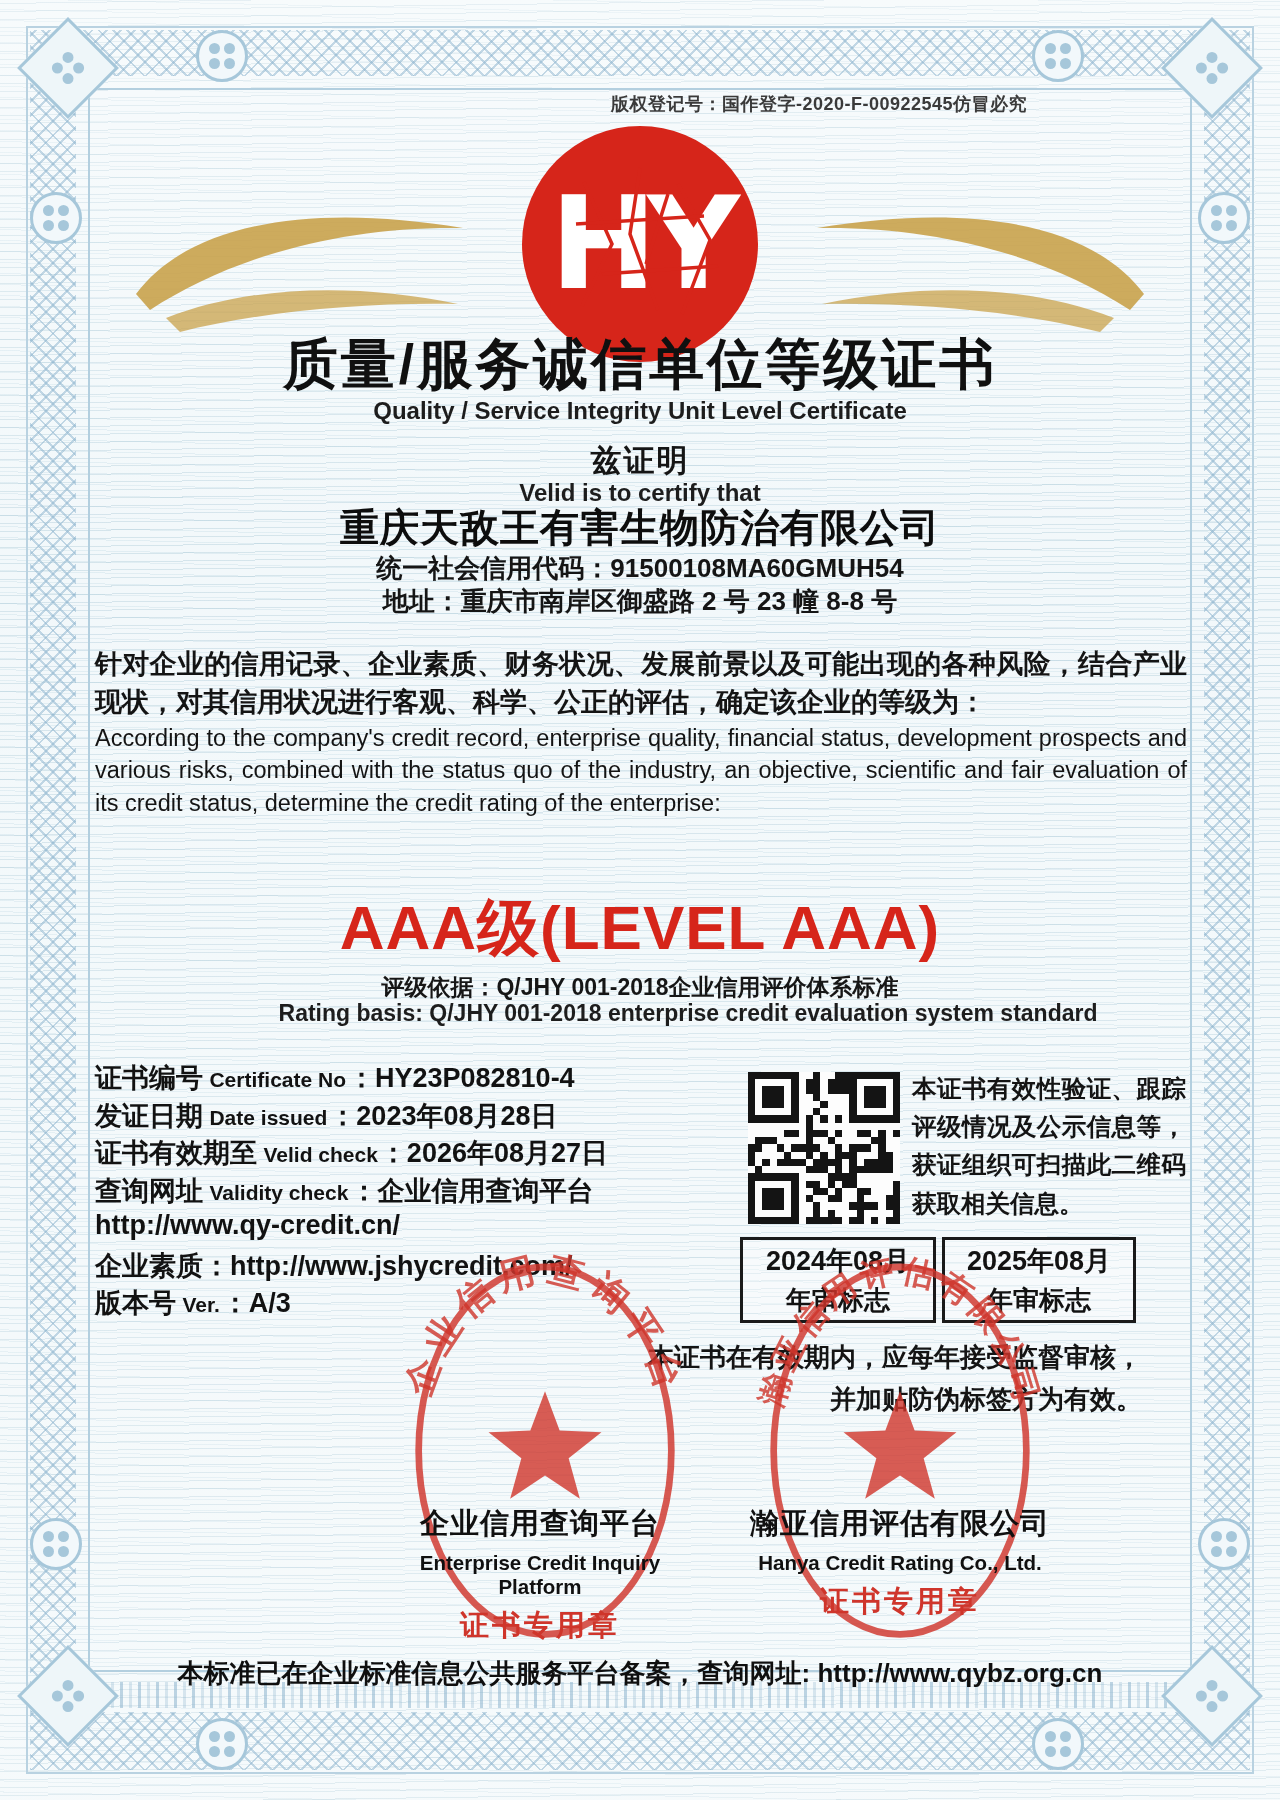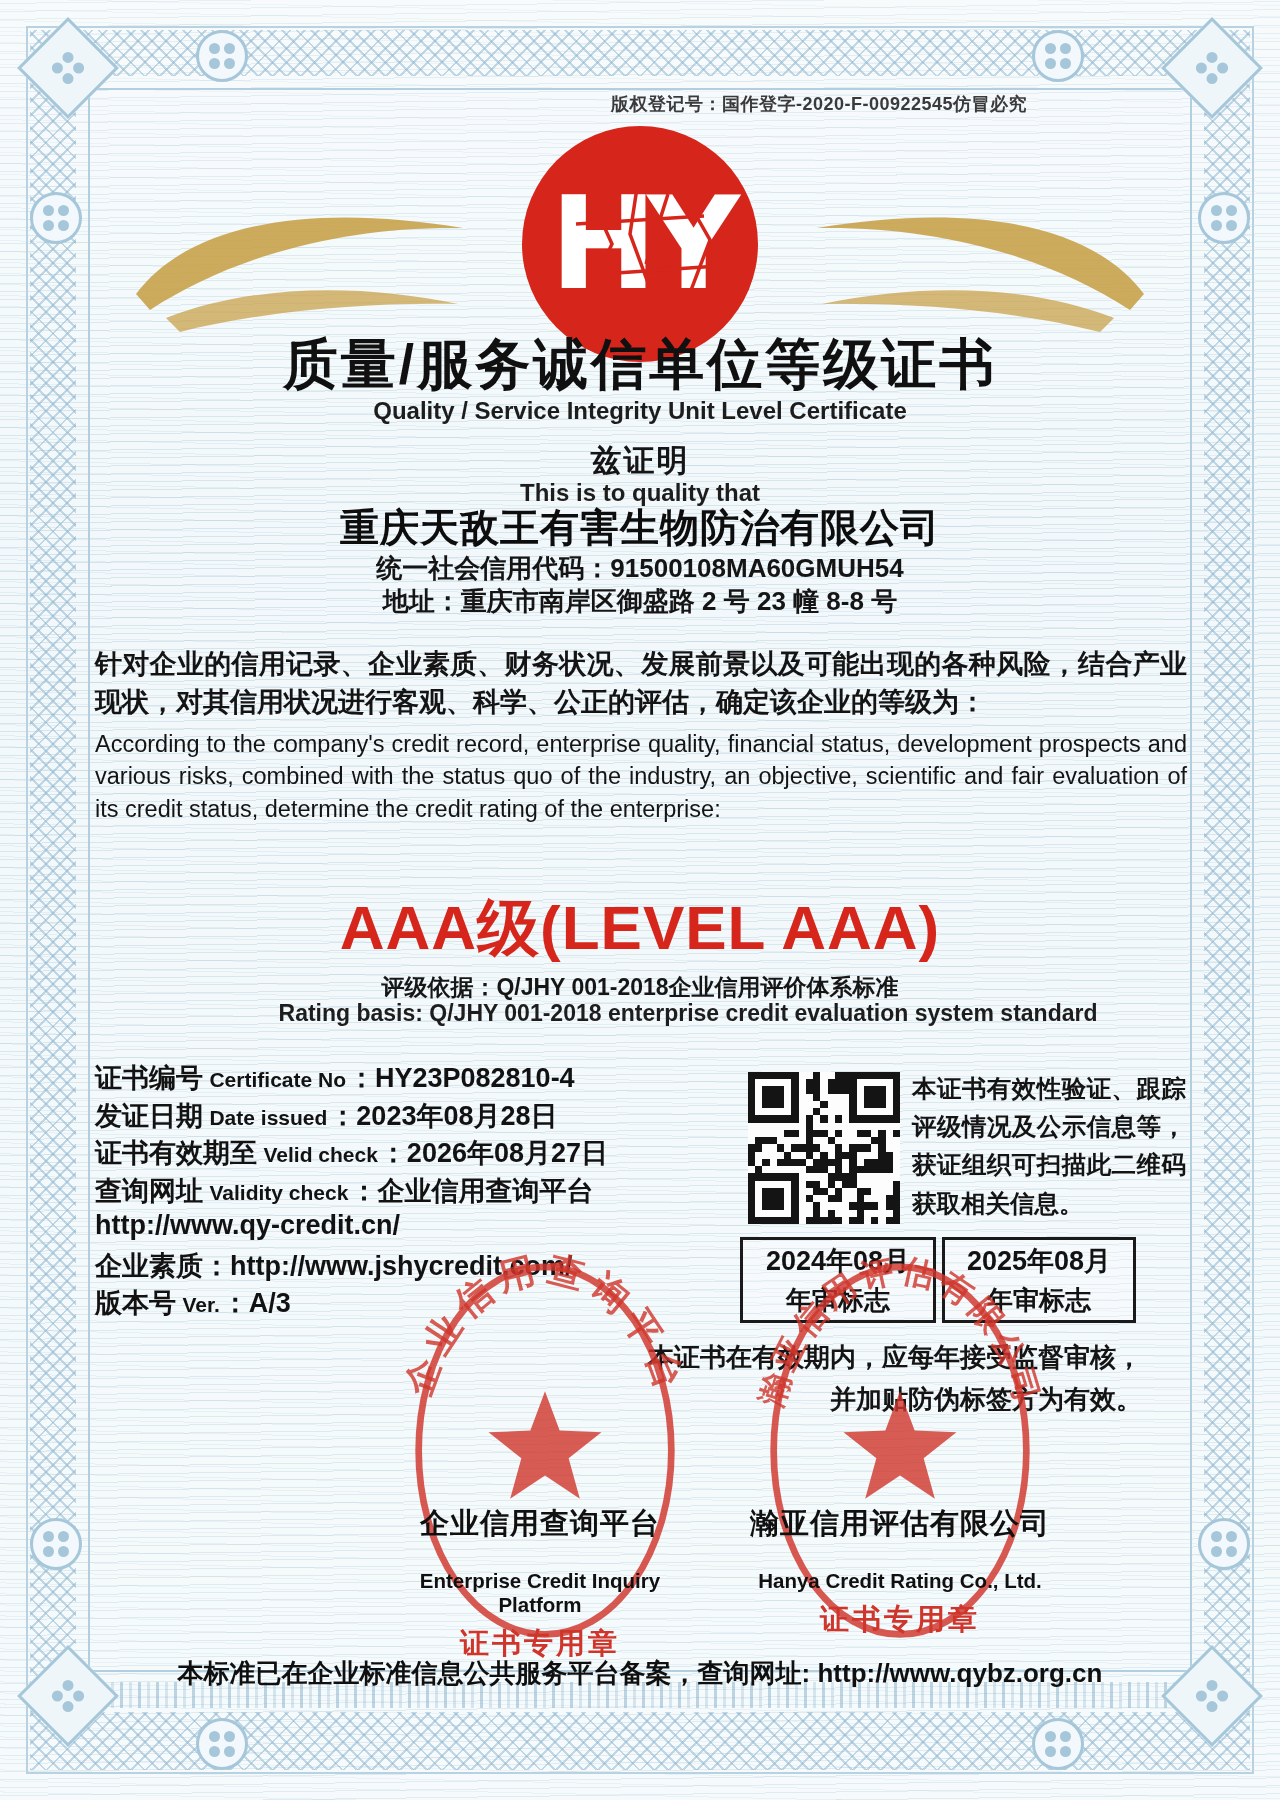--- a/index.html
+++ b/index.html
@@ -40,21 +40,21 @@
   .orn-left{left:128px;} .orn-right{right:128px;transform:scaleX(-1);}
   .title{top:328px;font-size:55px;font-weight:800;color:#101010;letter-spacing:3px;}
   .subtitle{top:397px;font-size:24px;font-weight:700;color:#1d1d1d;}
   .certify-zh{top:440px;font-size:31px;font-weight:600;color:#151515;letter-spacing:2px;}
   .certify-en{top:479px;font-size:24px;font-weight:600;color:#1d1d1d;}
   .company{top:501px;font-size:39px;font-weight:900;color:#0d0d0d;letter-spacing:1px;}
   .creditcode{top:551px;font-size:26px;font-weight:600;color:#151515;}
   .address{top:584px;font-size:26px;font-weight:600;color:#151515;}
   .para{left:95px;top:645px;width:1092px;color:#141414;}
   .para .zh{font-size:27px;font-weight:600;line-height:1.42;text-align:justify;}
-  .para .en{font-size:23.5px;font-weight:500;line-height:1.38;margin-top:6px;text-align:justify;}
+  .para .en{font-size:23.5px;font-weight:500;line-height:1.38;text-align:justify;}
   .level{top:886px;font-size:62px;font-weight:900;color:#d6251a;letter-spacing:1px;}
   .basis-zh{top:972px;font-size:23px;font-weight:600;color:#161616;}
   .basis-en{top:1000px;font-size:23px;font-weight:600;color:#1d1d1d;margin-left:48px;}
   .details{left:95px;top:1060px;width:560px;color:#121212;}
   .details .row{height:37.5px;white-space:nowrap;}
   .details .zh{font-size:27px;font-weight:700;}
   .details .en{font-size:21px;font-weight:600;margin:0 2px;}
   .details .val,.details .plain{font-size:27px;font-weight:600;}
   .qr{left:748px;top:1072px;width:152px;height:152px;display:grid;
     grid-template-columns:repeat(21,1fr);grid-template-rows:repeat(21,1fr);background:#fdfdfd;}
@@ -63,21 +63,21 @@
   .annual{top:1237px;height:80px;border:3px solid #1a1a1a;background:rgba(255,255,255,.25);
     display:flex;flex-direction:column;align-items:center;justify-content:center;gap:4px;color:#121212;}
   .annual .l1{font-size:27px;font-weight:600;} .annual .l2{font-size:26px;font-weight:600;}
   .annual-1{left:740px;width:190px;} .annual-2{left:942px;width:188px;}
   .validity-note{top:1337px;right:138px;text-align:right;font-size:26px;font-weight:600;color:#141414;line-height:1.6;}
   .stamp{top:1242px;width:290px;height:402px;pointer-events:none;}
   .stamp-1{left:400px;} .stamp-2{left:755px;}
   .signer{top:1504px;text-align:center;color:#101010;}
   .signer-1{left:385px;width:310px;} .signer-2{left:742px;width:316px;}
   .signer .zh{font-size:29px;font-weight:800;letter-spacing:1px;}
-  .signer .en{font-size:20.5px;font-weight:600;margin-top:25px;}
+  .signer .en{font-size:20.5px;font-weight:600;margin-top:7px;}
   .signer .seal-label{font-size:29px;font-weight:700;color:#cf352b;margin-top:7px;letter-spacing:3px;}
   .footer{top:1656px;font-size:26px;font-weight:700;color:#0f0f0f;}
 </style>
 </head>
 <body>
 
 <div class="cert">
 
   <div class="frame-outer"></div>
   <div class="edge edge-top"></div>
@@ -209,21 +209,21 @@
         <path d="M58,100 L186,92"></path>
         <path d="M84,150 L200,142"></path>
         <path d="M150,70 L128,140"></path>
       </g>
     </svg>
   </div>
 
   <div class="abs ctr title">质量/服务诚信单位等级证书</div>
   <div class="abs ctr subtitle">Quality / Service Integrity Unit Level Certificate</div>
   <div class="abs ctr certify-zh">兹证明</div>
-  <div class="abs ctr certify-en">This is to quality that</div>
+  <div class="abs ctr certify-en">Velid is to certify that</div>
   <div class="abs ctr company">重庆天敌王有害生物防治有限公司</div>
   <div class="abs ctr creditcode">统一社会信用代码：91500108MA60GMUH54</div>
   <div class="abs ctr address">地址：重庆市南岸区御盛路 2 号 23 幢 8-8 号</div>
 
   <div class="abs para">
     <div class="zh">针对企业的信用记录、企业素质、财务状况、发展前景以及可能出现的各种风险，结合产业现状，对其信用状况进行客观、科学、公正的评估，确定该企业的等级为：</div>
     <div class="en">According to the company's credit record, enterprise quality, financial status, development prospects and various risks, combined with the status quo of the industry, an objective, scientific and fair evaluation of its credit status, determine the credit rating of the enterprise:</div>
   </div>
 
   <div class="abs ctr level">AAA级(LEVEL AAA)</div>

